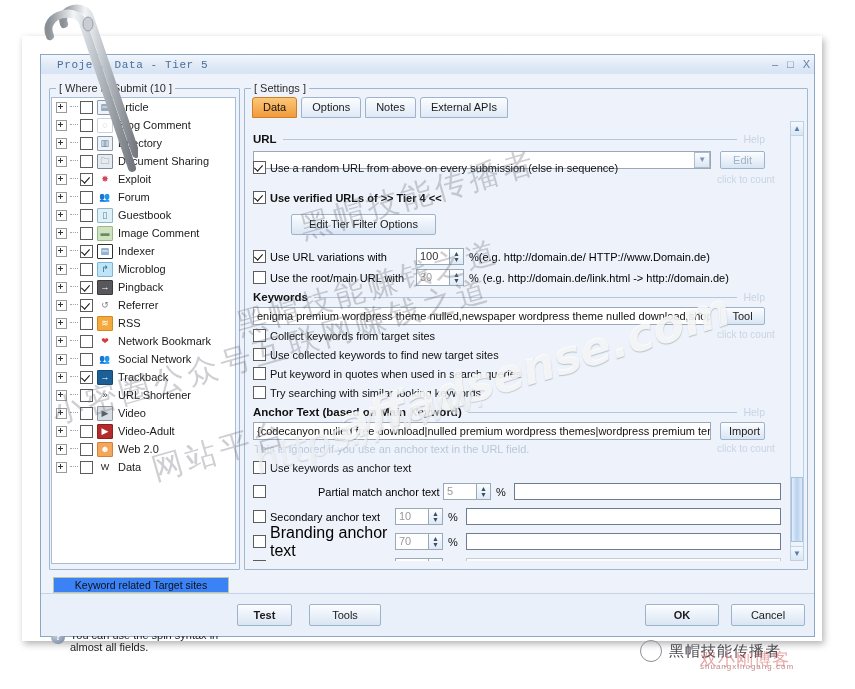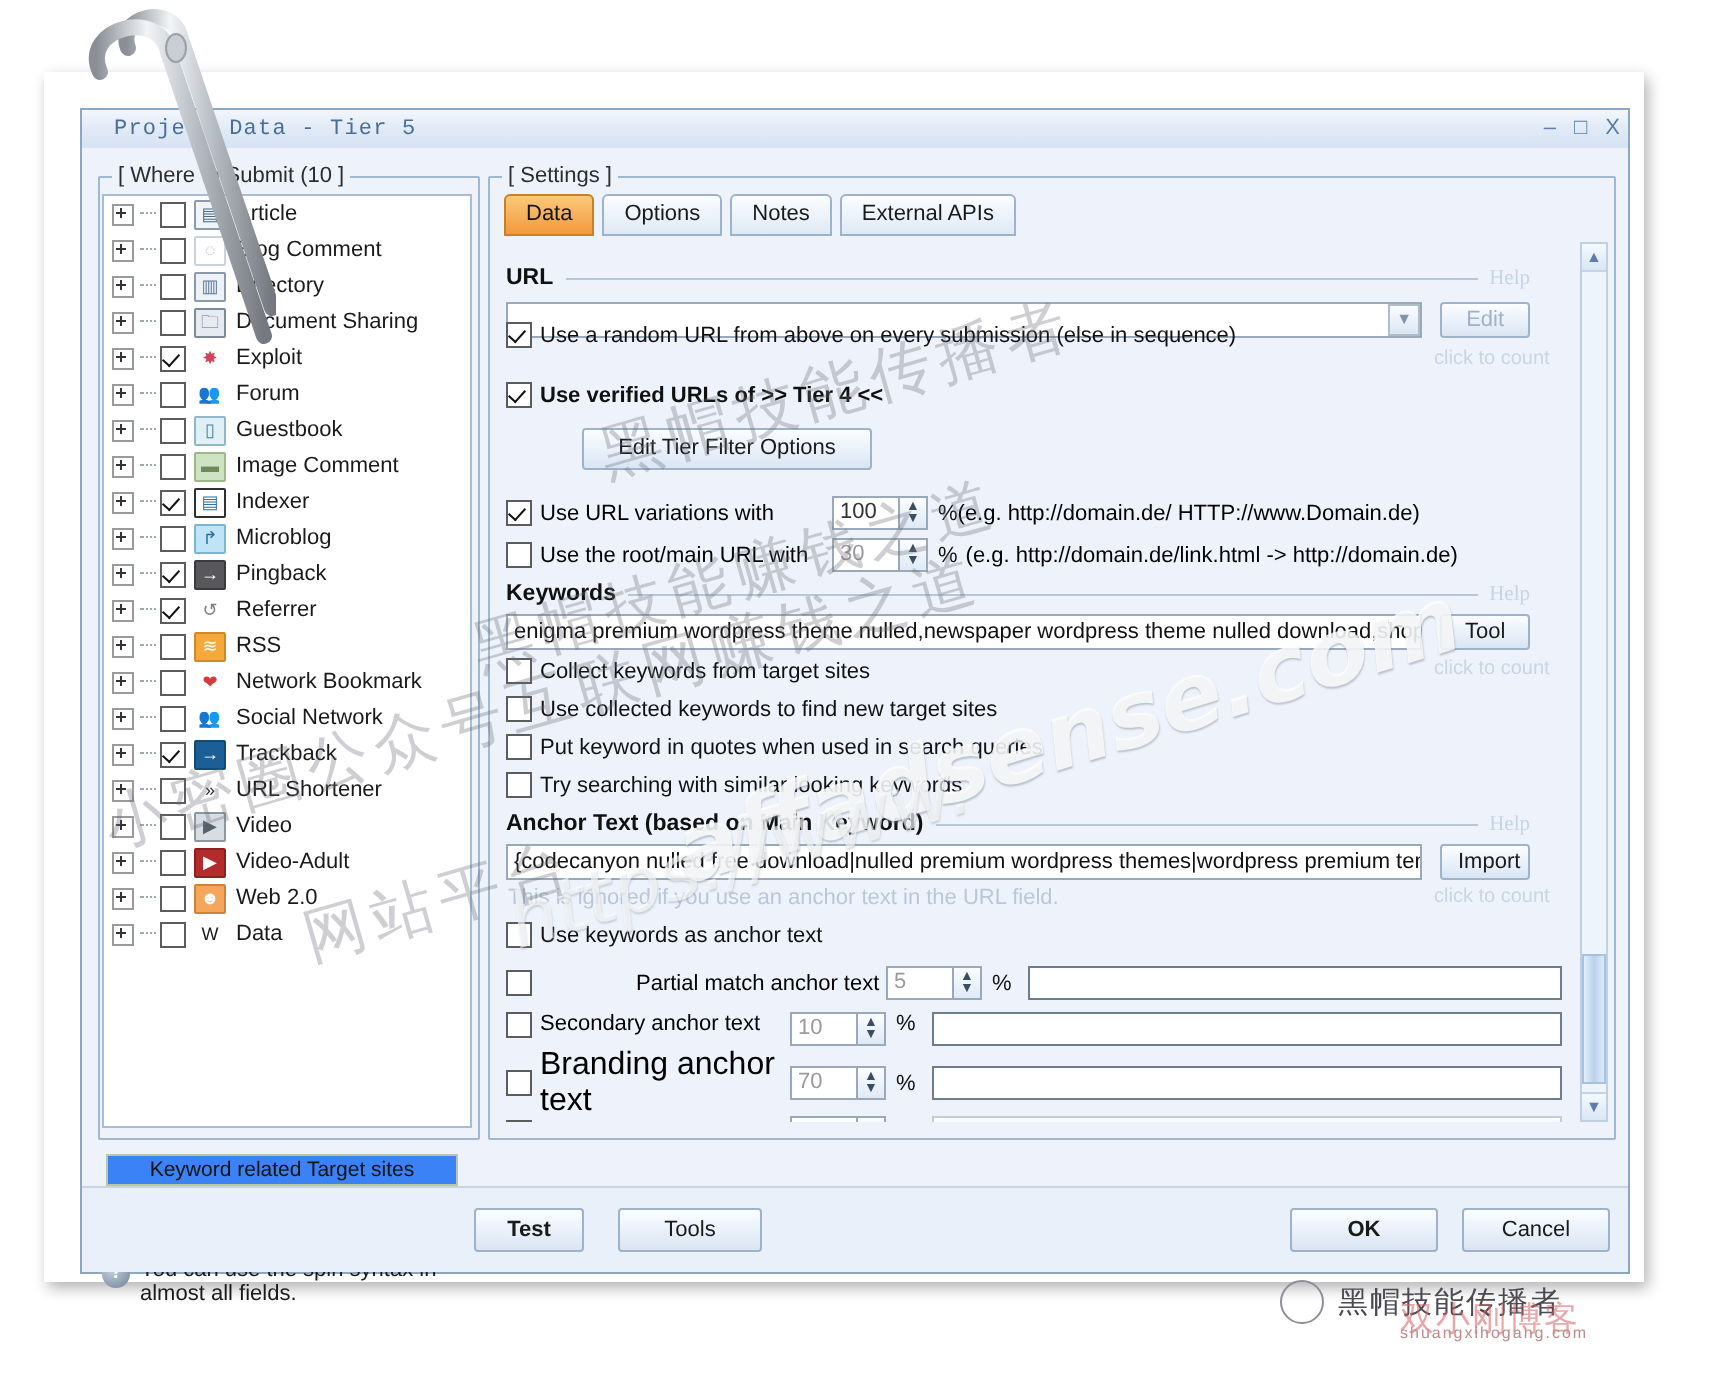--- a/index.html
+++ b/index.html
@@ -174,21 +174,21 @@
     position: absolute; left: 4px; top: 32px;
     width: 538px; height: 440px;
     overflow: hidden;
   }
 
   .sect-head {
     font-size: 11.5px; font-weight: bold; color: #111;
     display: flex; align-items: center; gap: 6px;
   }
   .sect-head .rule { flex: 1; height: 1px; background: #b6c7da; }
-  .sect-head .help { font-size: 10.5px; font-weight: normal; color: #c7d4e4; font-family: Liberation Serif, serif; }
+  .sect-head .help { font-size: 10.5px; font-weight: normal; color: #c7d4e4; }
 
   .tinput {
     border: 1px solid #9aa9ba;
     background: #ffffff;
     height: 18px;
     font-size: 11px;
     color: #111;
     padding: 0 3px;
     box-sizing: border-box;
     line-height: 16px;
@@ -640,21 +640,21 @@
                 <span class="spin">
                   <span class="val dim">5</span>
                   <span class="arrows">
                     <i>▲</i>
                     <i>▼</i>
                   </span>
                 </span>
                 <span class="pct">%</span>
                 <span class="wideinput" style="margin-left: 8px; max-width: 348px;"></span>
               </div>
-              <div style="display: flex; align-items: flex-start; height: 21px; margin-bottom: 4px;">
+              <div style="display: flex; align-items: center; height: 21px; margin-bottom: 4px;">
                 <span class="cbox"></span>
                 <span style="font-size: 11px; width: 125px;">Secondary anchor text</span>
                 <span class="spin">
                   <span class="val dim">10</span>
                   <span class="arrows">
                     <i>▲</i>
                     <i>▼</i>
                   </span>
                 </span>
                 <span class="pct">%</span>

